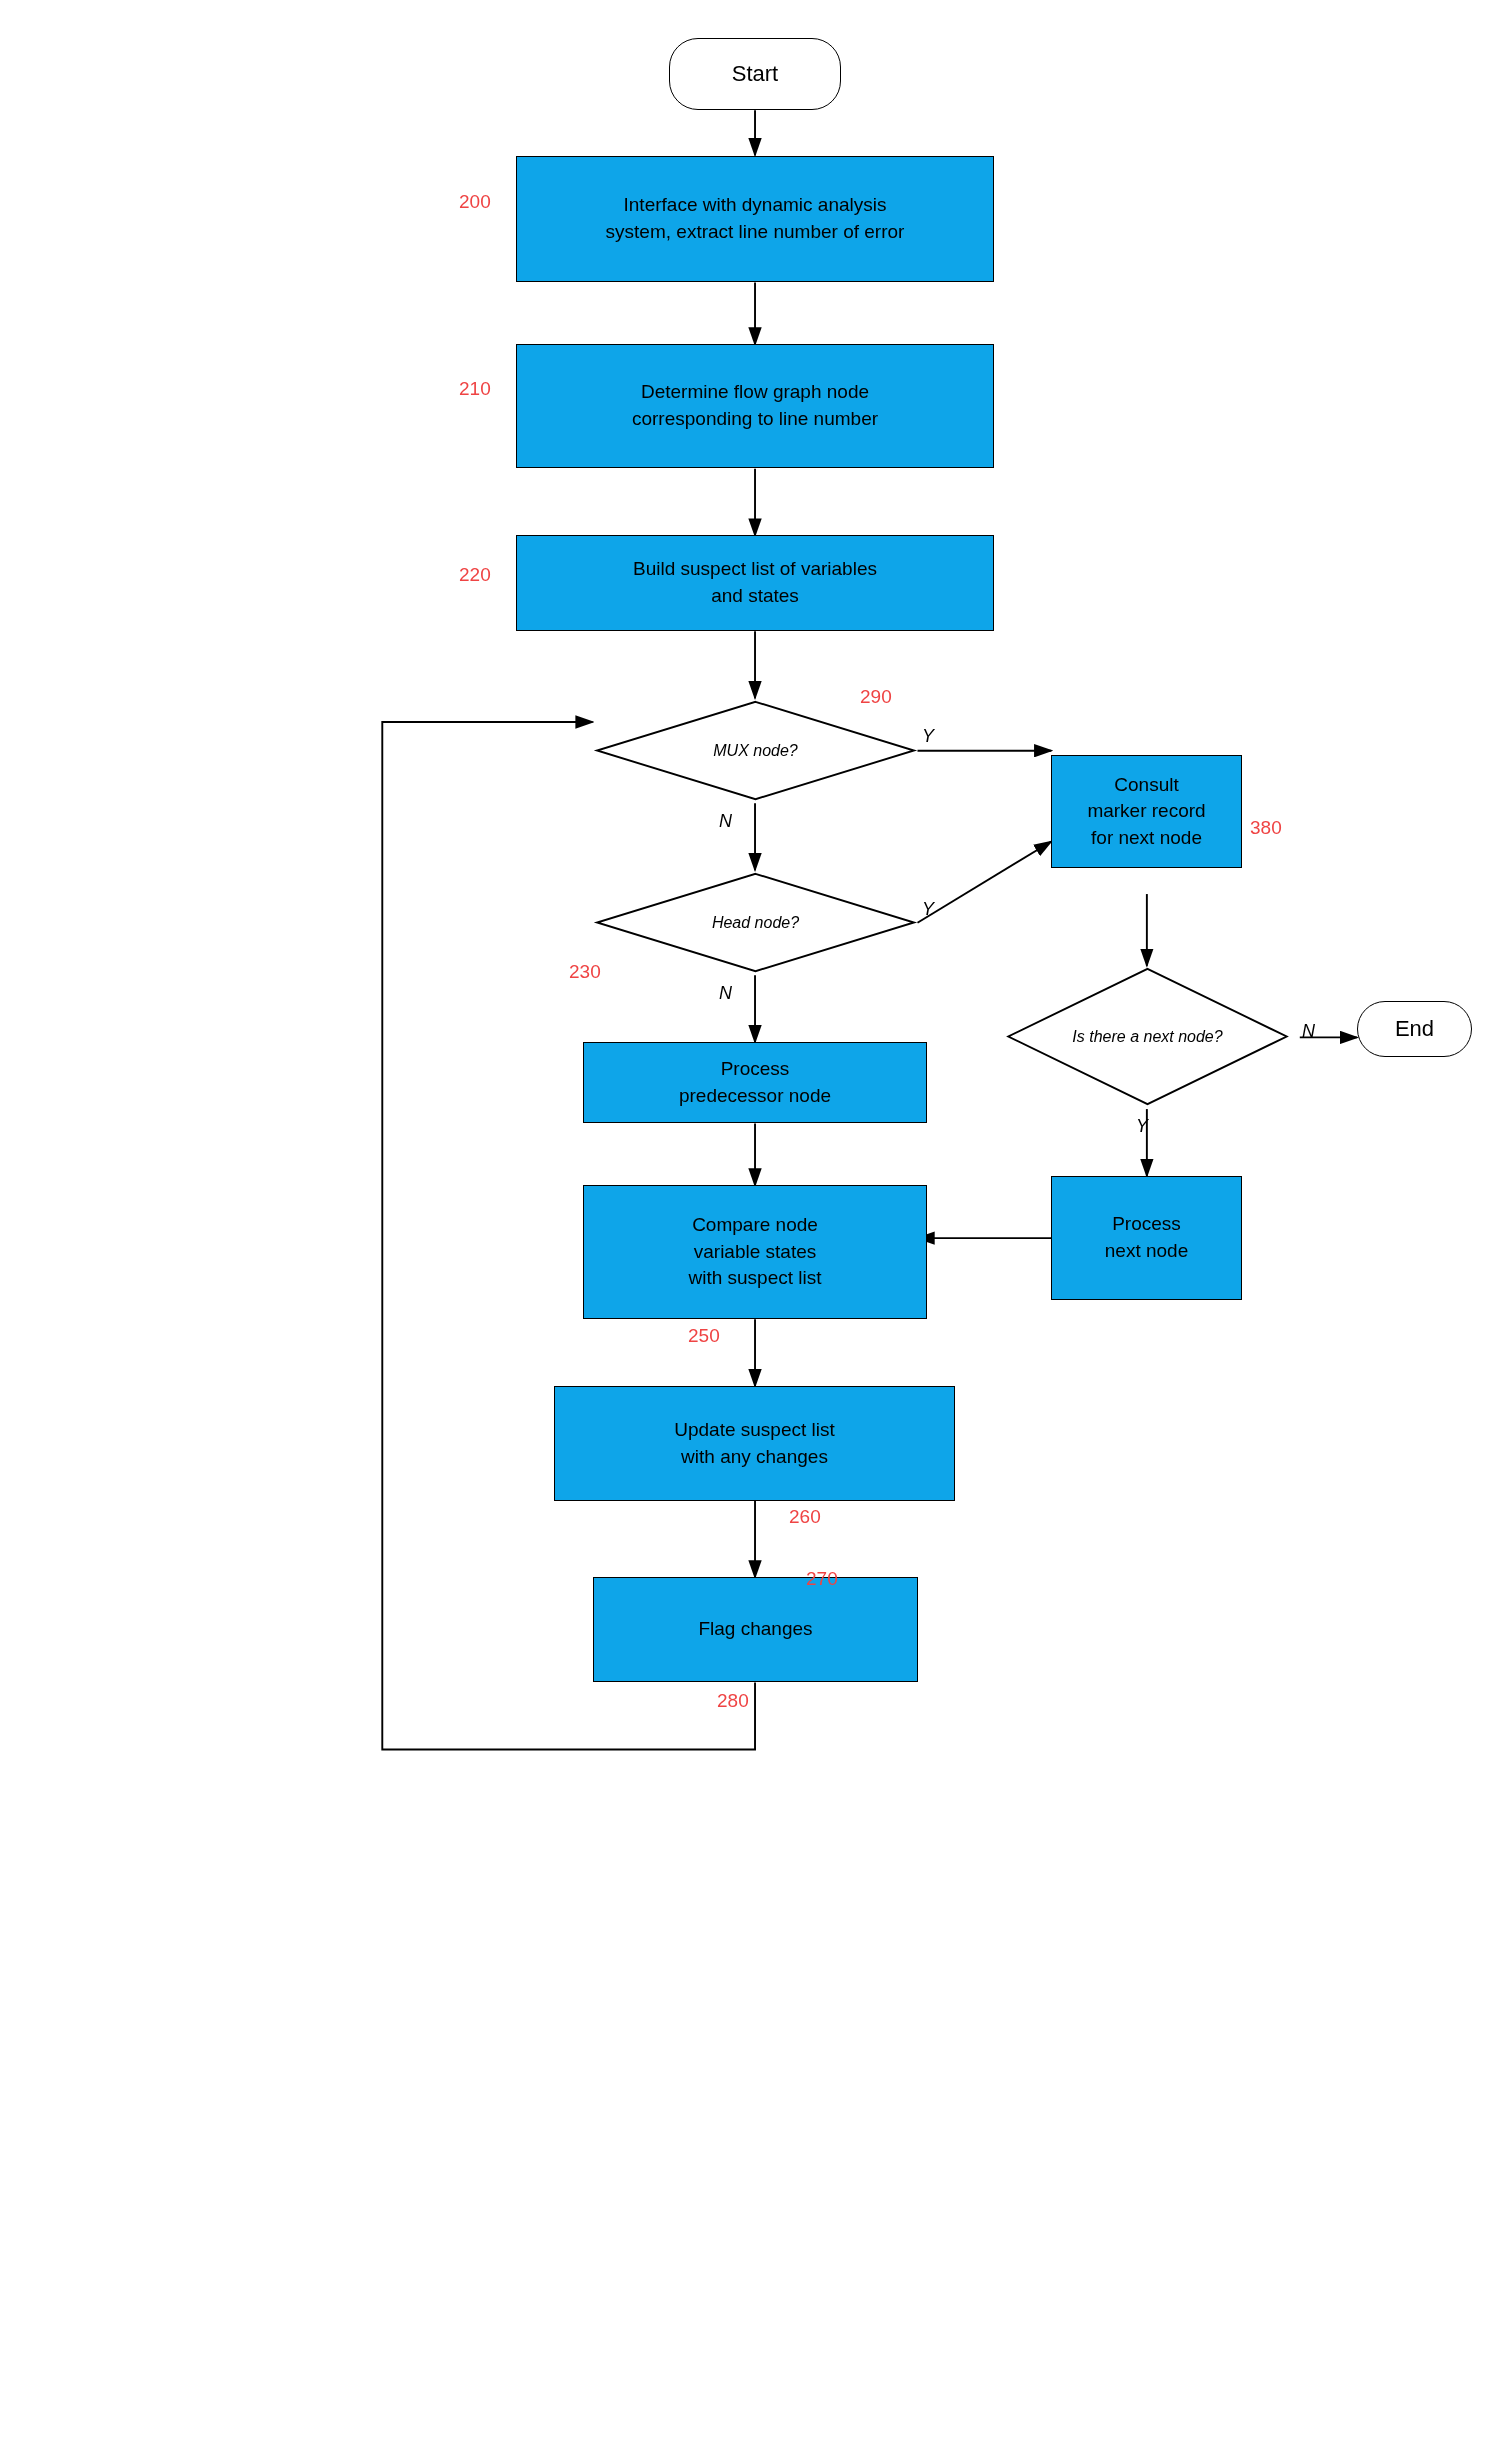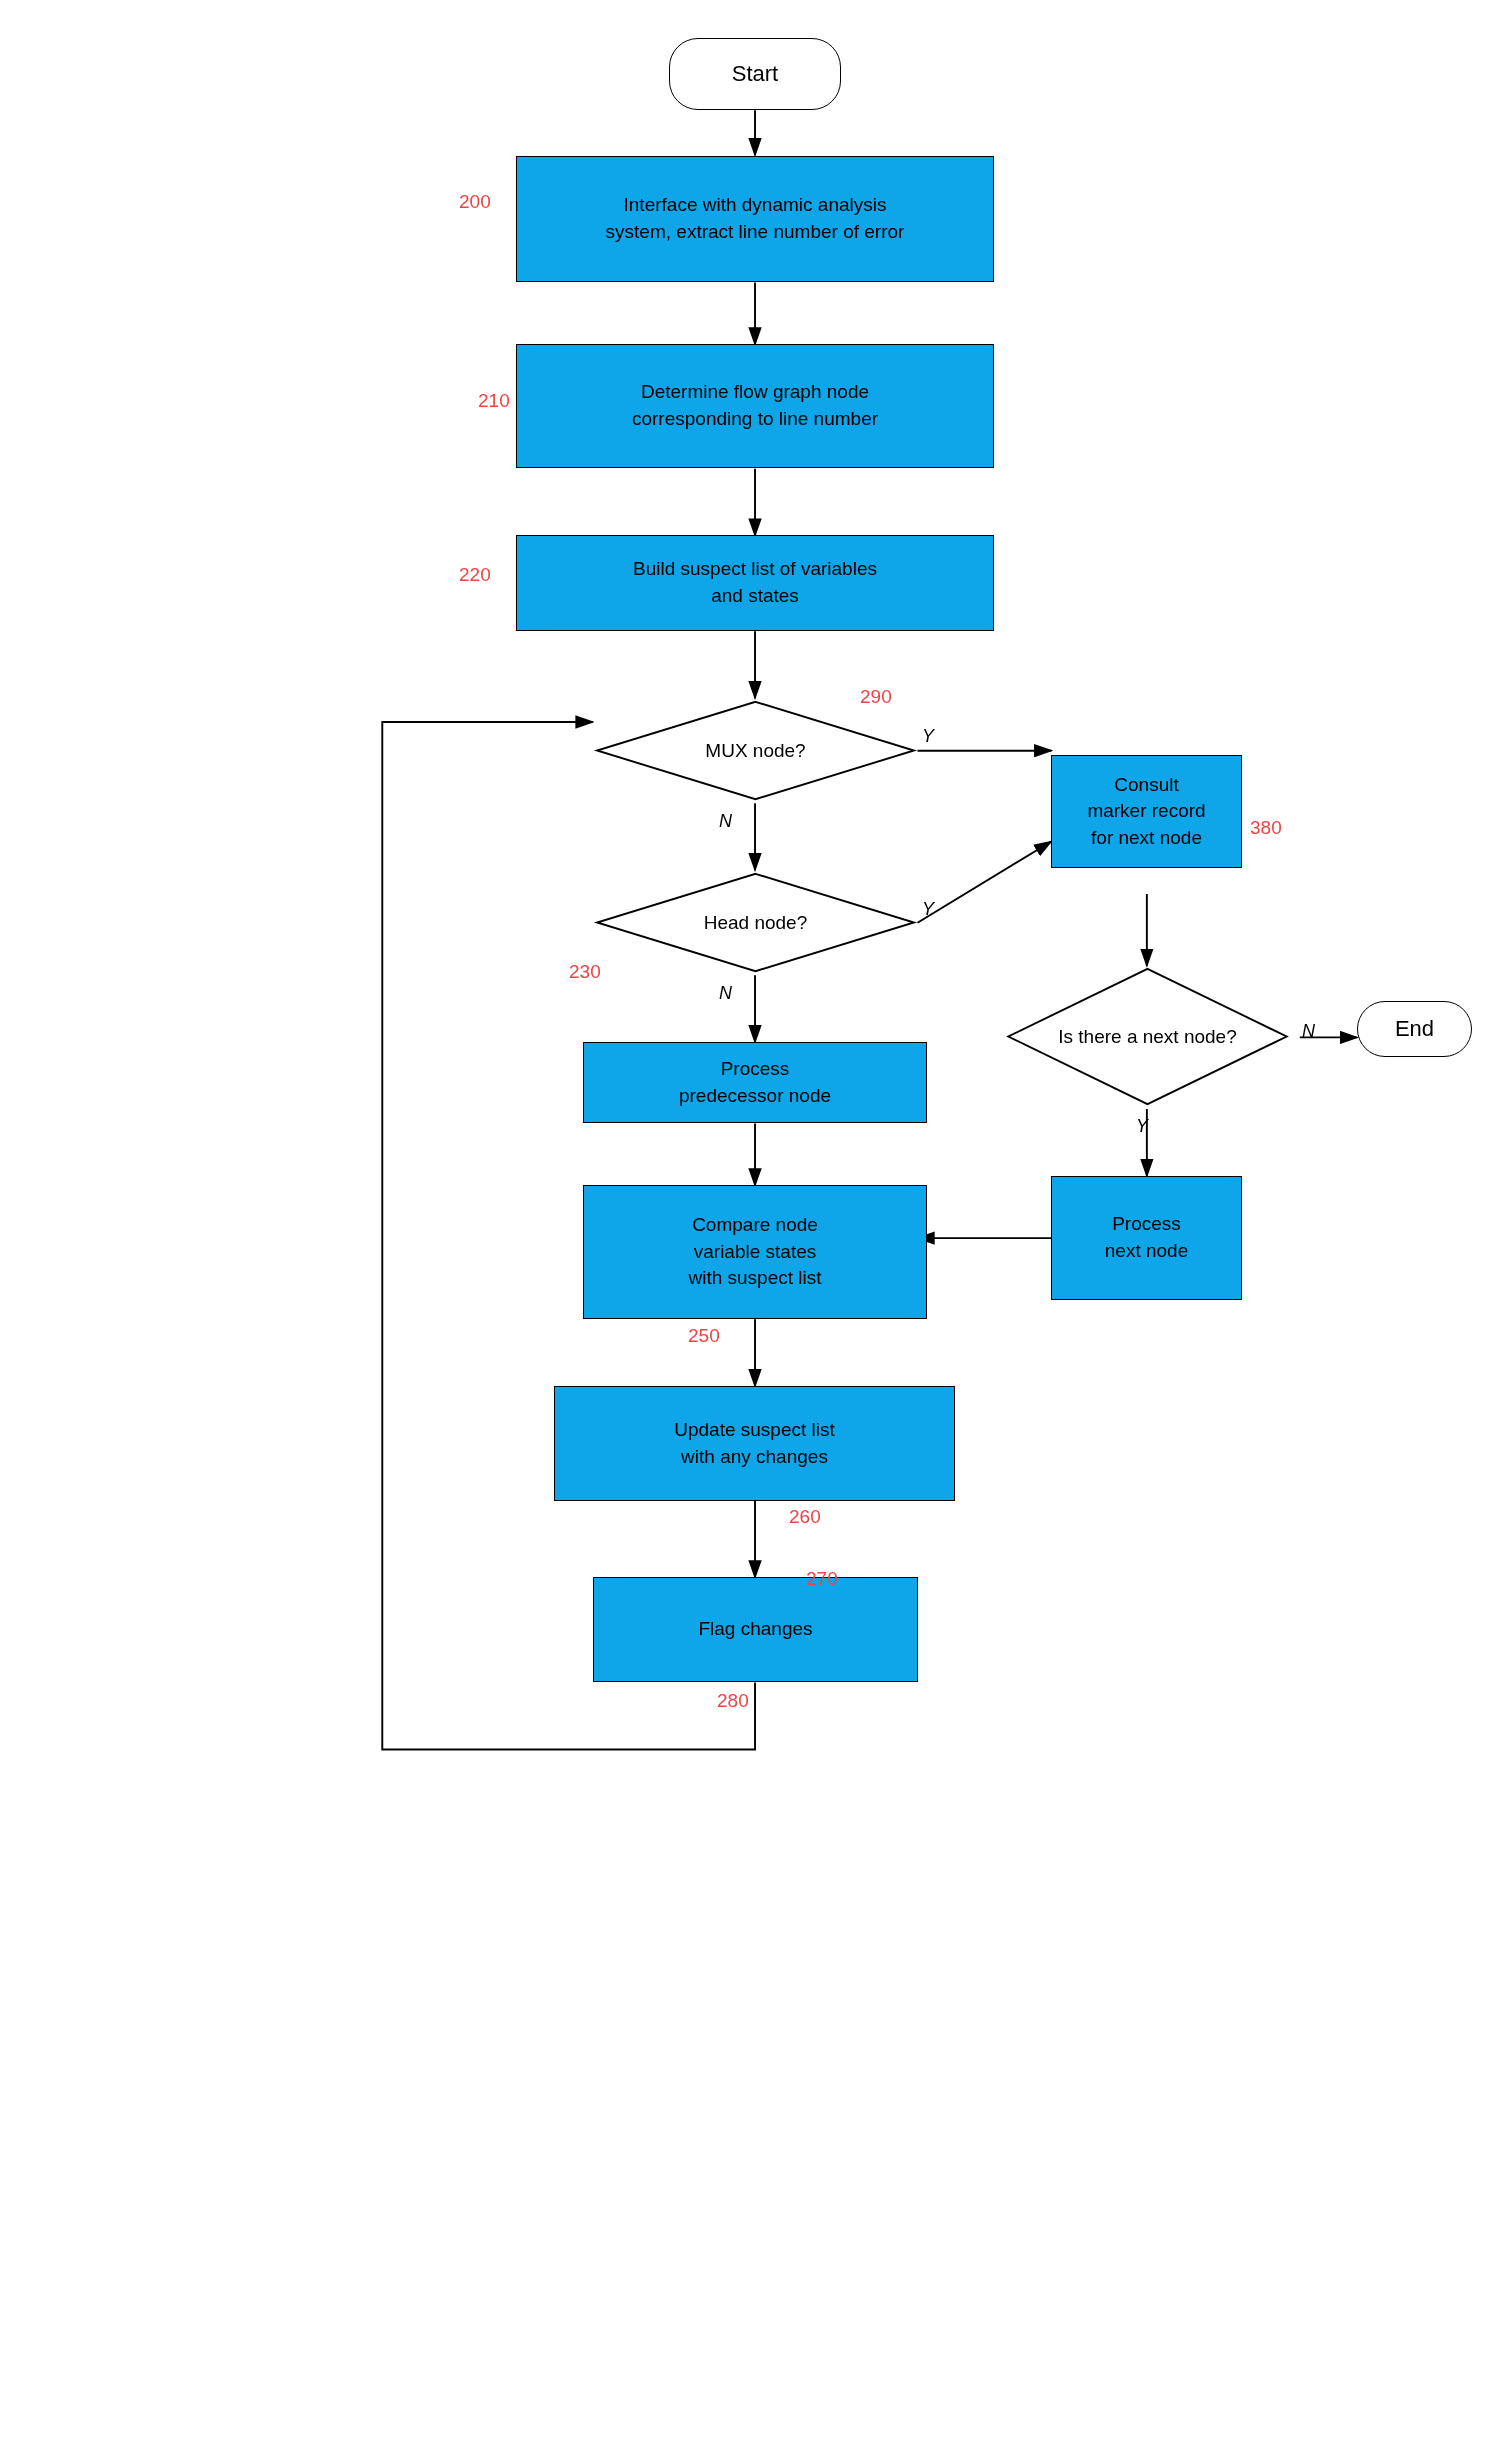--- a/index.html
+++ b/index.html
@@ -49,22 +49,23 @@
       align-items: center;
       justify-content: center;
     }
     .fc-diamond svg {
       position: absolute;
       top: 0; left: 0;
     }
     .fc-diamond-text {
       position: relative;
       z-index: 2;
-      font-size: 19px;
+      font-size: 16px;
       text-align: right;
+      font-style: italic;
     }
     .fc-label {
       position: absolute;
       font-size: 19px;
       font-weight: normal;
       color: #ef4444;
     }
     .fc-yn {
       position: absolute;
       font-size: 18px;
@@ -134,21 +135,21 @@
 system, extract line number of error</span>
   </div>
   <div class="fc-label" style="left:459px; top:191px;">
     <span>200</span>
   </div>
 
   <div class="fc-node fc-rect" style="left:516px; top:344px; width:478px; height:124px;">
     <span style="white-space:pre-line;">Determine flow graph node
 corresponding to line number</span>
   </div>
-  <div class="fc-label" style="left:478px; top:378px;margin-top:12px;">
+  <div class="fc-label" style="left:459px; top:378px;">
     <span>210</span>
   </div>
 
   <div class="fc-node fc-rect" style="left:516px; top:535px; width:478px; height:96px;">
     <span style="white-space:pre-line;">Build suspect list of variables
 and states</span>
   </div>
   <div class="fc-label" style="left:459px; top:564px;">
     <span>220</span>
   </div>

